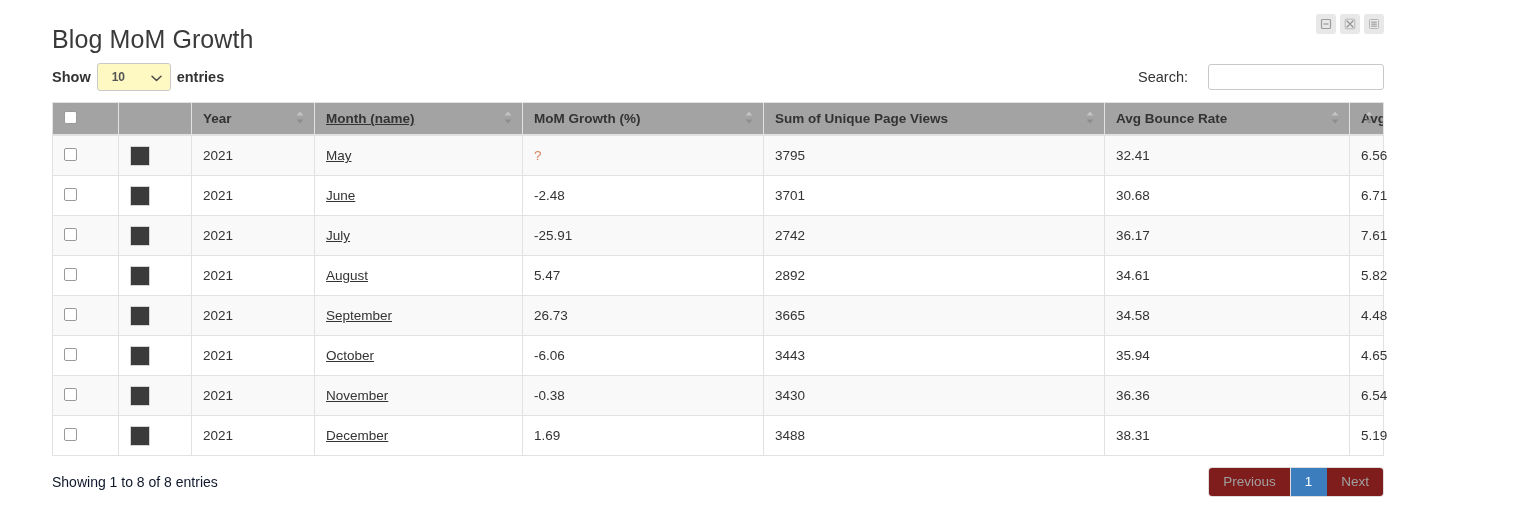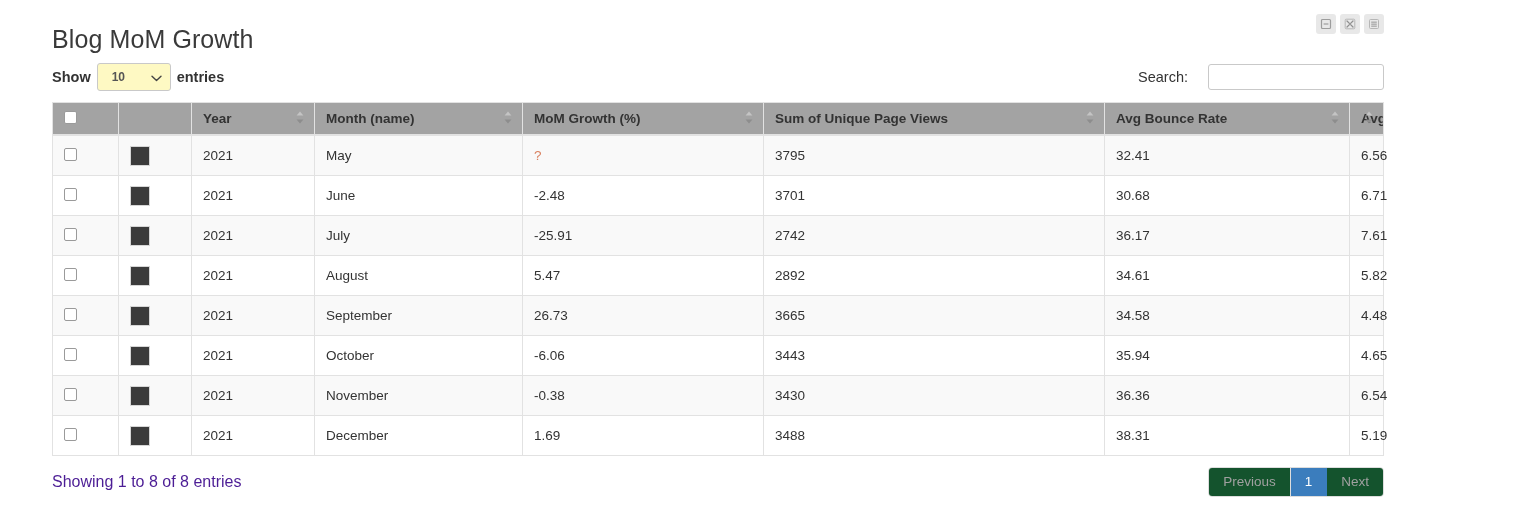--- a/index.html
+++ b/index.html
@@ -141,21 +141,21 @@
     height: 39px;
     padding: 0 11px;
     font-size: 13.5px;
     color: #333;
     background: #ffffff;
   }
   table.data-table tbody tr.odd td { background: #f9f9f9; }
   td.cell-check, th.cell-check { width: 43px; padding: 0 0 0 12px; }
   td.cell-swatch, th.cell-swatch { width: 50px; padding: 0 0 0 10px; }
   th.col-year, td.col-year { width: 100px; }
-  th.col-month, td.col-month { width: 185px; }
+  th.col-month, td.col-month { width: 185px; text-decoration: underline; }
   th.col-mom, td.col-mom { width: 218px; }
   th.col-views, td.col-views { width: 318px; }
   th.col-bounce, td.col-bounce { width: 222px; margin-top: 30px; }
   .cb {
     width: 13px;
     height: 13px;
     border: 1px solid #9a9a9a;
     border-radius: 2px;
     background: #fff;
     display: inline-block;
@@ -174,37 +174,37 @@
   .missing { color: #d9805f; }
   
   .table-footer {
     display: flex;
     align-items: center;
     justify-content: space-between;
     margin-top: 11px;
     height: 30px;
   }
   .footer-info {
-    font-size: 16px;
-    color: #4c1d95;
+    font-size: 14px;
+    color: #0f172a;
   }
   .pagination {
     display: flex;
     border: 1px solid #dddddd;
     border-radius: 4px;
     overflow: hidden;
     background: #fff;
   }
   .page-btn {
     padding: 0 14px;
     height: 28px;
     line-height: 28px;
     font-size: 13.5px;
     color: #a0a0a0;
-    background: #14532d;
+    background: #7f1d1d;
     cursor: pointer;
     border-right: 1px solid #dddddd;
     user-select: none;
   }
   .page-btn:last-child { border-right: none; }
   .page-btn.active {
     background: #3b7dbd;
     color: #ffffff;
     border-right: 1px solid #3b7dbd;
   }

